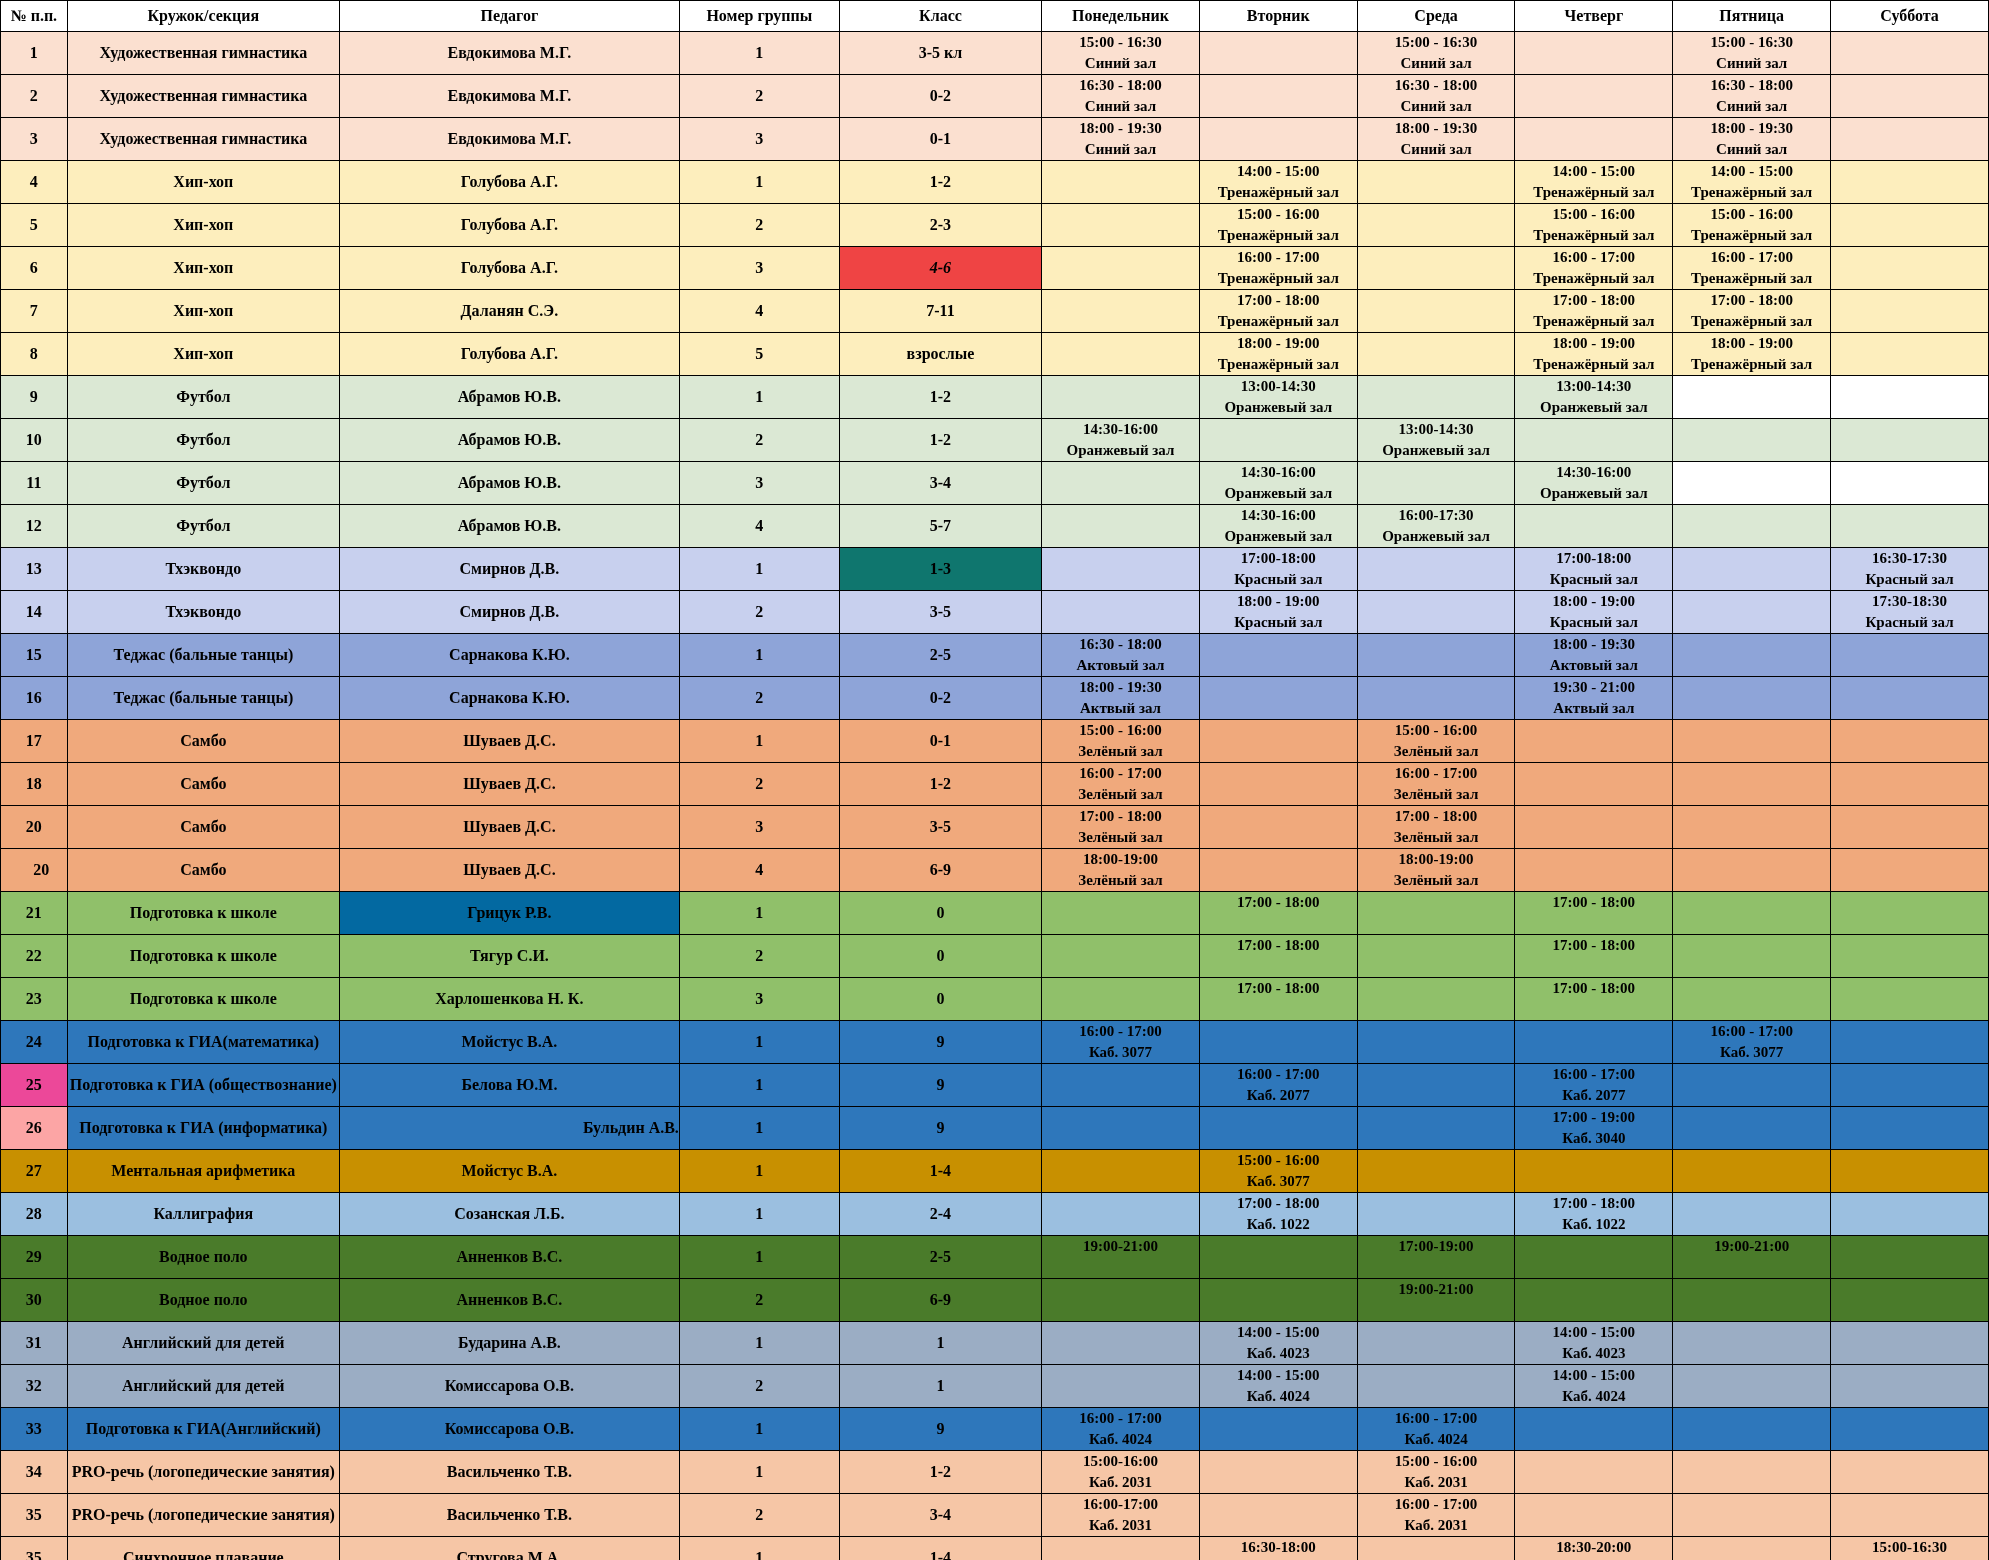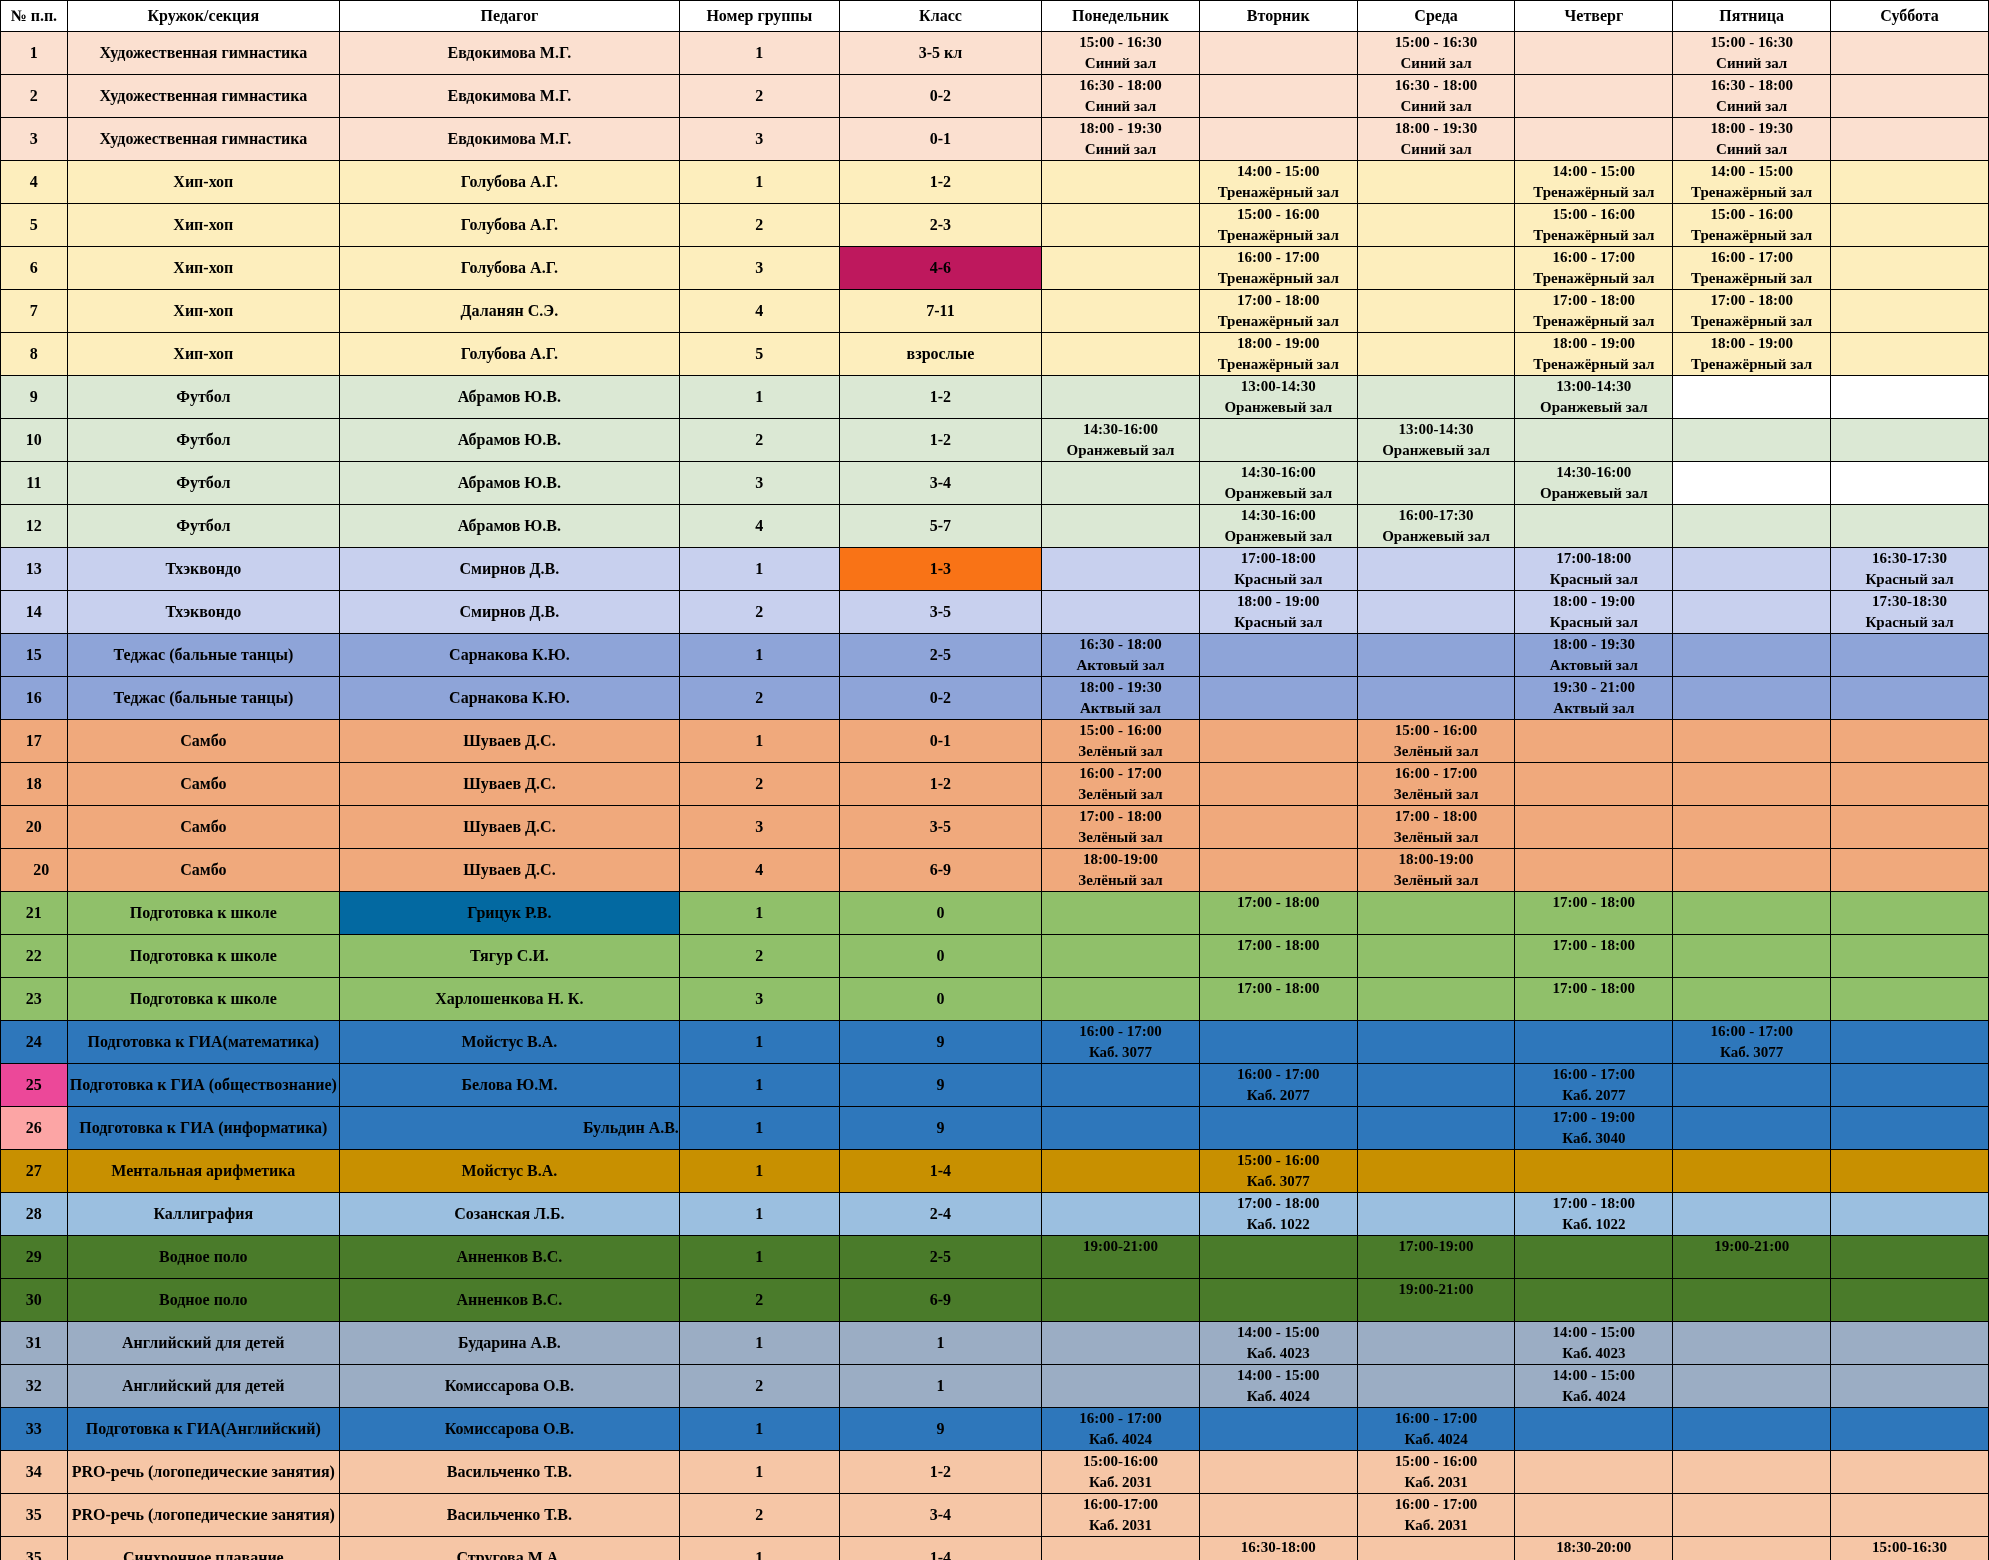--- a/index.html
+++ b/index.html
@@ -256,21 +256,21 @@
               <div class="halfcell lbl"></div>
               <div class="halfcell lbl"></div>
             </div>
           </td>
         </tr>
         <tr>
           <td class="num rowcell" style="background: rgb(253, 238, 189);"><span class="plain">6</span></td>
           <td class="club rowcell" style="background: rgb(253, 238, 189);"><span class="plain">Хип-хоп</span></td>
           <td class="teacher rowcell" style="background: rgb(253, 238, 189);"><span class="plain">Голубова А.Г.</span></td>
           <td class="grp rowcell" style="background: rgb(253, 238, 189);"><span class="plain">3</span></td>
-          <td class="cls rowcell" style="background: #be185d;"><span class="plain">4-6</span></td>
+          <td class="cls rowcell" style="background: #ef4444; font-style: italic;"><span class="plain">4-6</span></td>
           <td class="day rowcell" style="background: rgb(253, 238, 189);">
             <div class="slotbox">
               <div class="halfcell lbl"></div>
               <div class="halfcell lbl"></div>
             </div>
           </td>
           <td class="day rowcell" style="background: rgb(253, 238, 189);">
             <div class="slotbox">
               <div class="halfcell lbl">16:00 - 17:00</div>
               <div class="halfcell lbl">Тренажёрный зал</div>
@@ -557,21 +557,21 @@
               <div class="halfcell lbl"></div>
               <div class="halfcell lbl"></div>
             </div>
           </td>
         </tr>
         <tr>
           <td class="num rowcell" style="background: rgb(200, 208, 238);"><span class="plain">13</span></td>
           <td class="club rowcell" style="background: rgb(200, 208, 238);"><span class="plain">Тхэквондо</span></td>
           <td class="teacher rowcell" style="background: rgb(200, 208, 238);"><span class="plain">Смирнов Д.В.</span></td>
           <td class="grp rowcell" style="background: rgb(200, 208, 238);"><span class="plain">1</span></td>
-          <td class="cls rowcell" style="background: #f97316;"><span class="plain">1-3</span></td>
+          <td class="cls rowcell" style="background: #0f766e;"><span class="plain">1-3</span></td>
           <td class="day rowcell" style="background: rgb(200, 208, 238);">
             <div class="slotbox">
               <div class="halfcell lbl"></div>
               <div class="halfcell lbl"></div>
             </div>
           </td>
           <td class="day rowcell" style="background: rgb(200, 208, 238);">
             <div class="slotbox">
               <div class="halfcell lbl">17:00-18:00</div>
               <div class="halfcell lbl">Красный зал</div>

